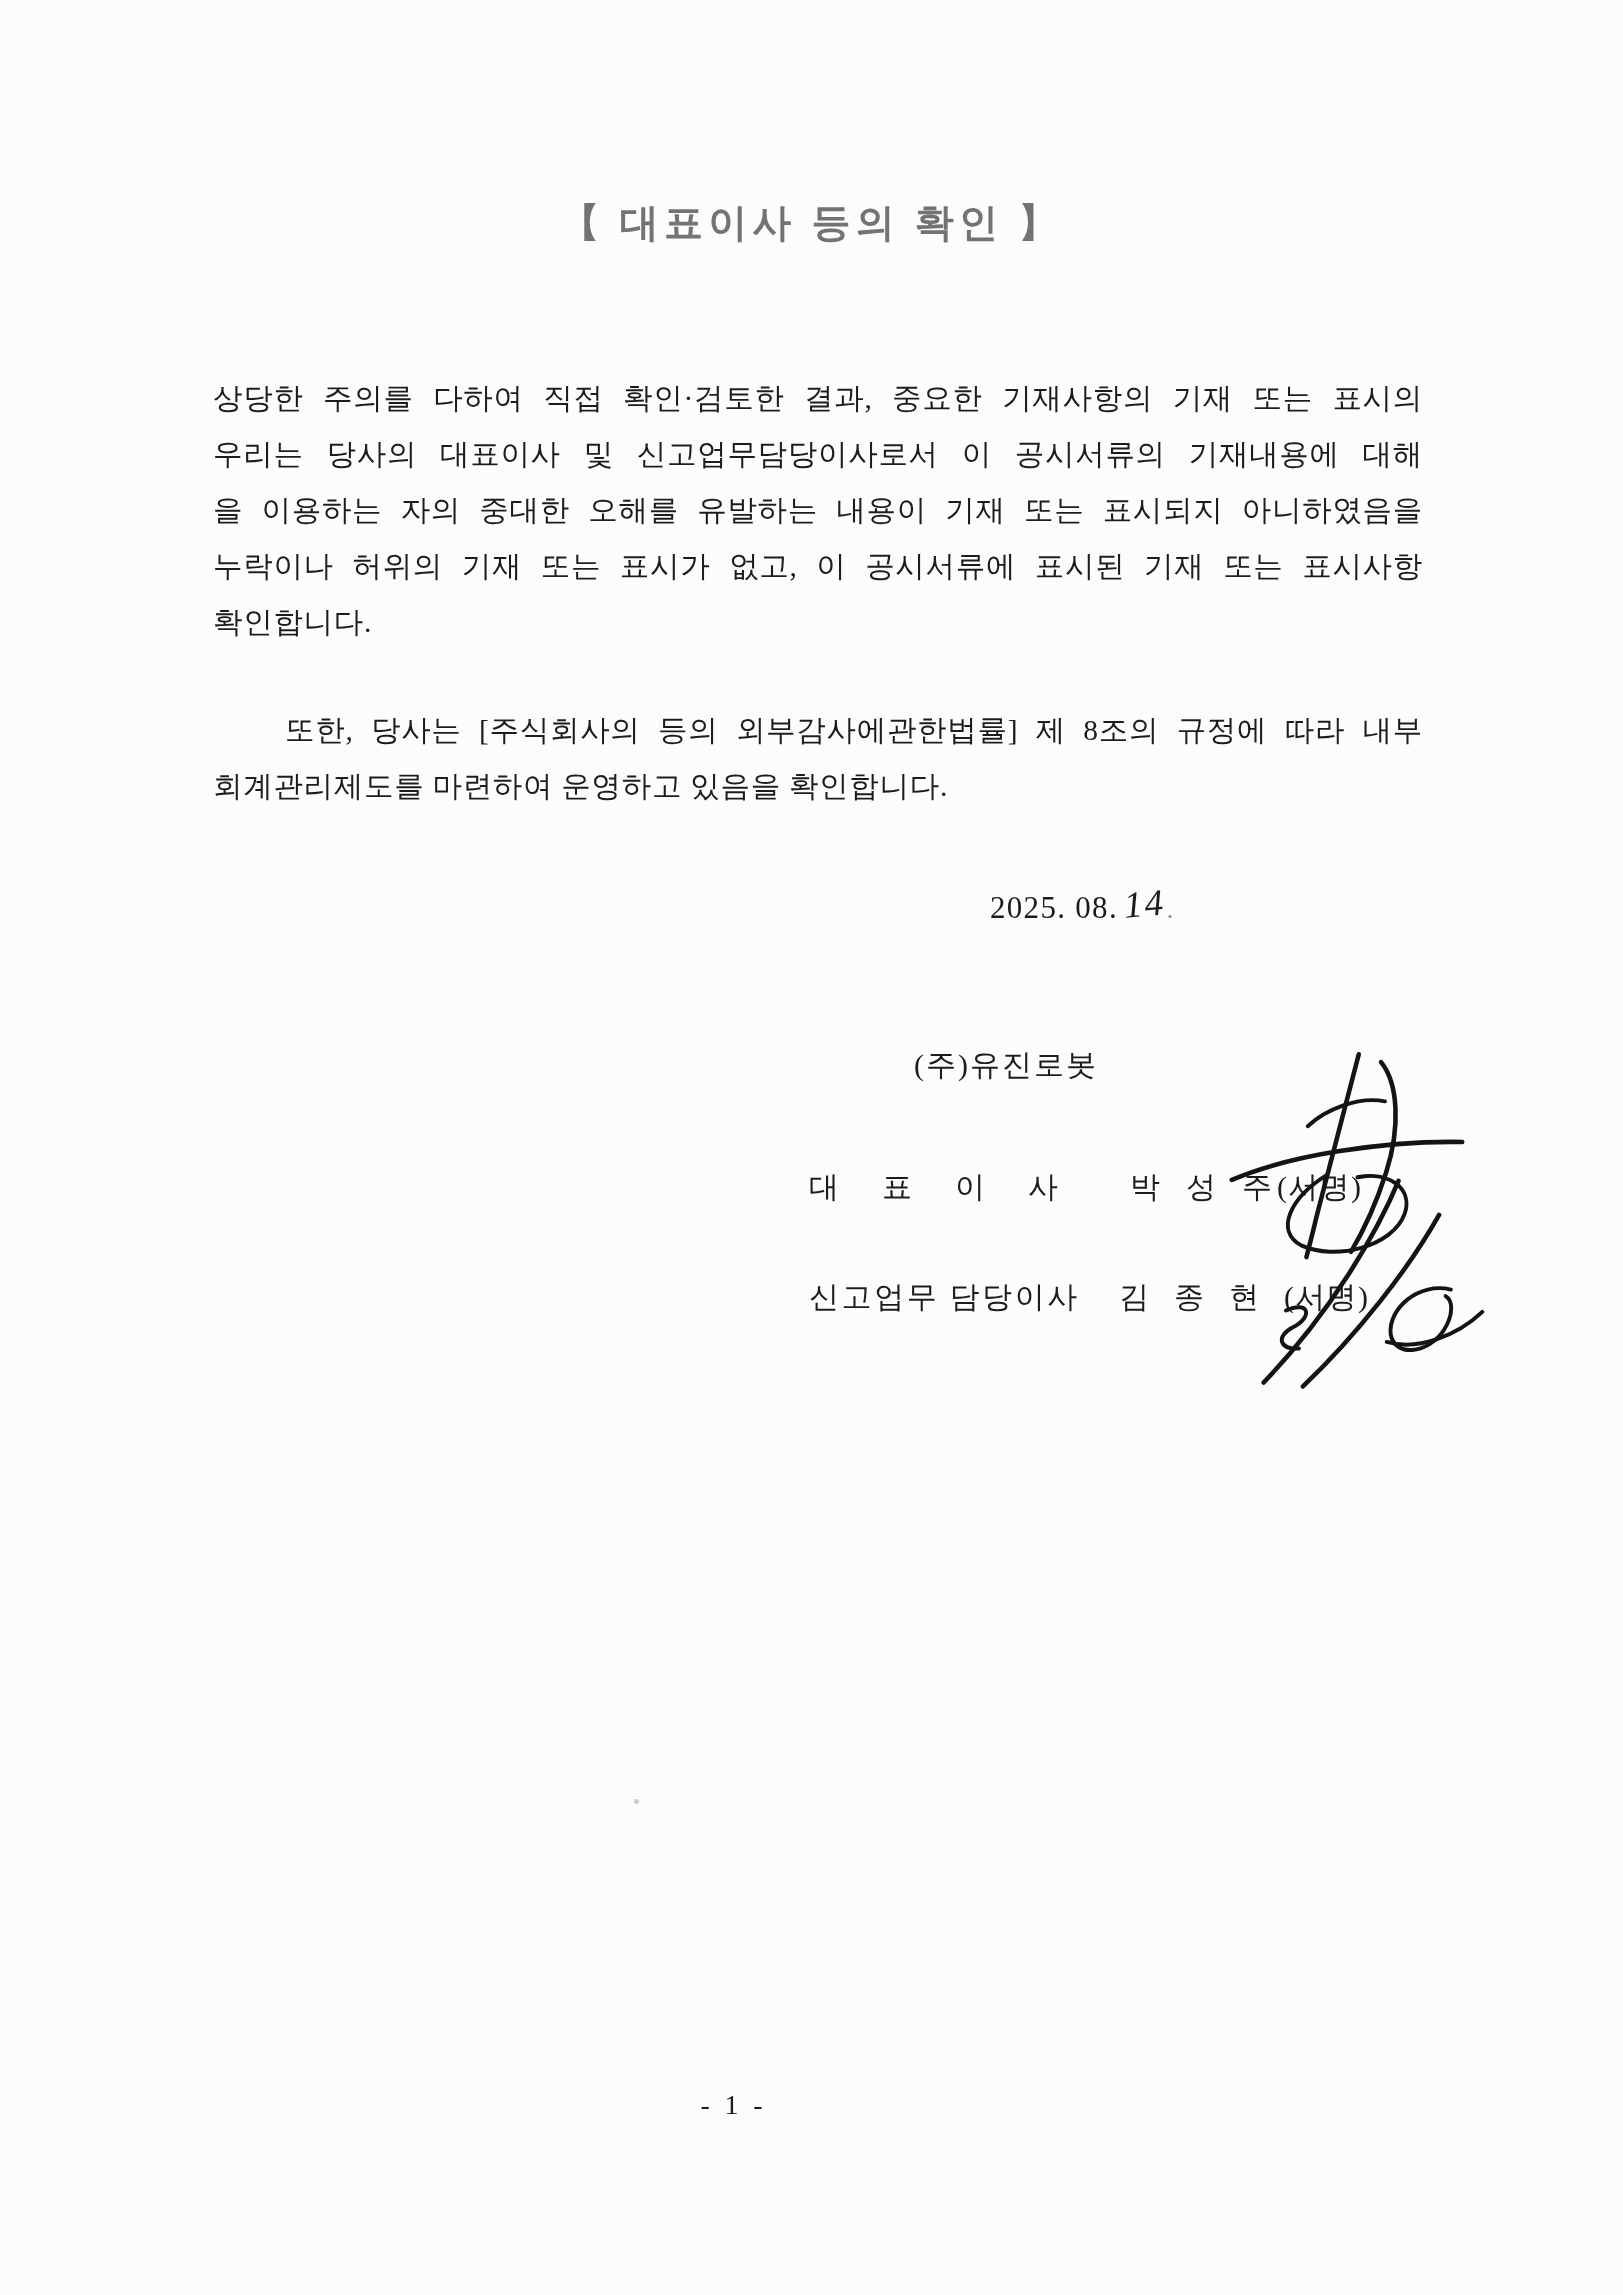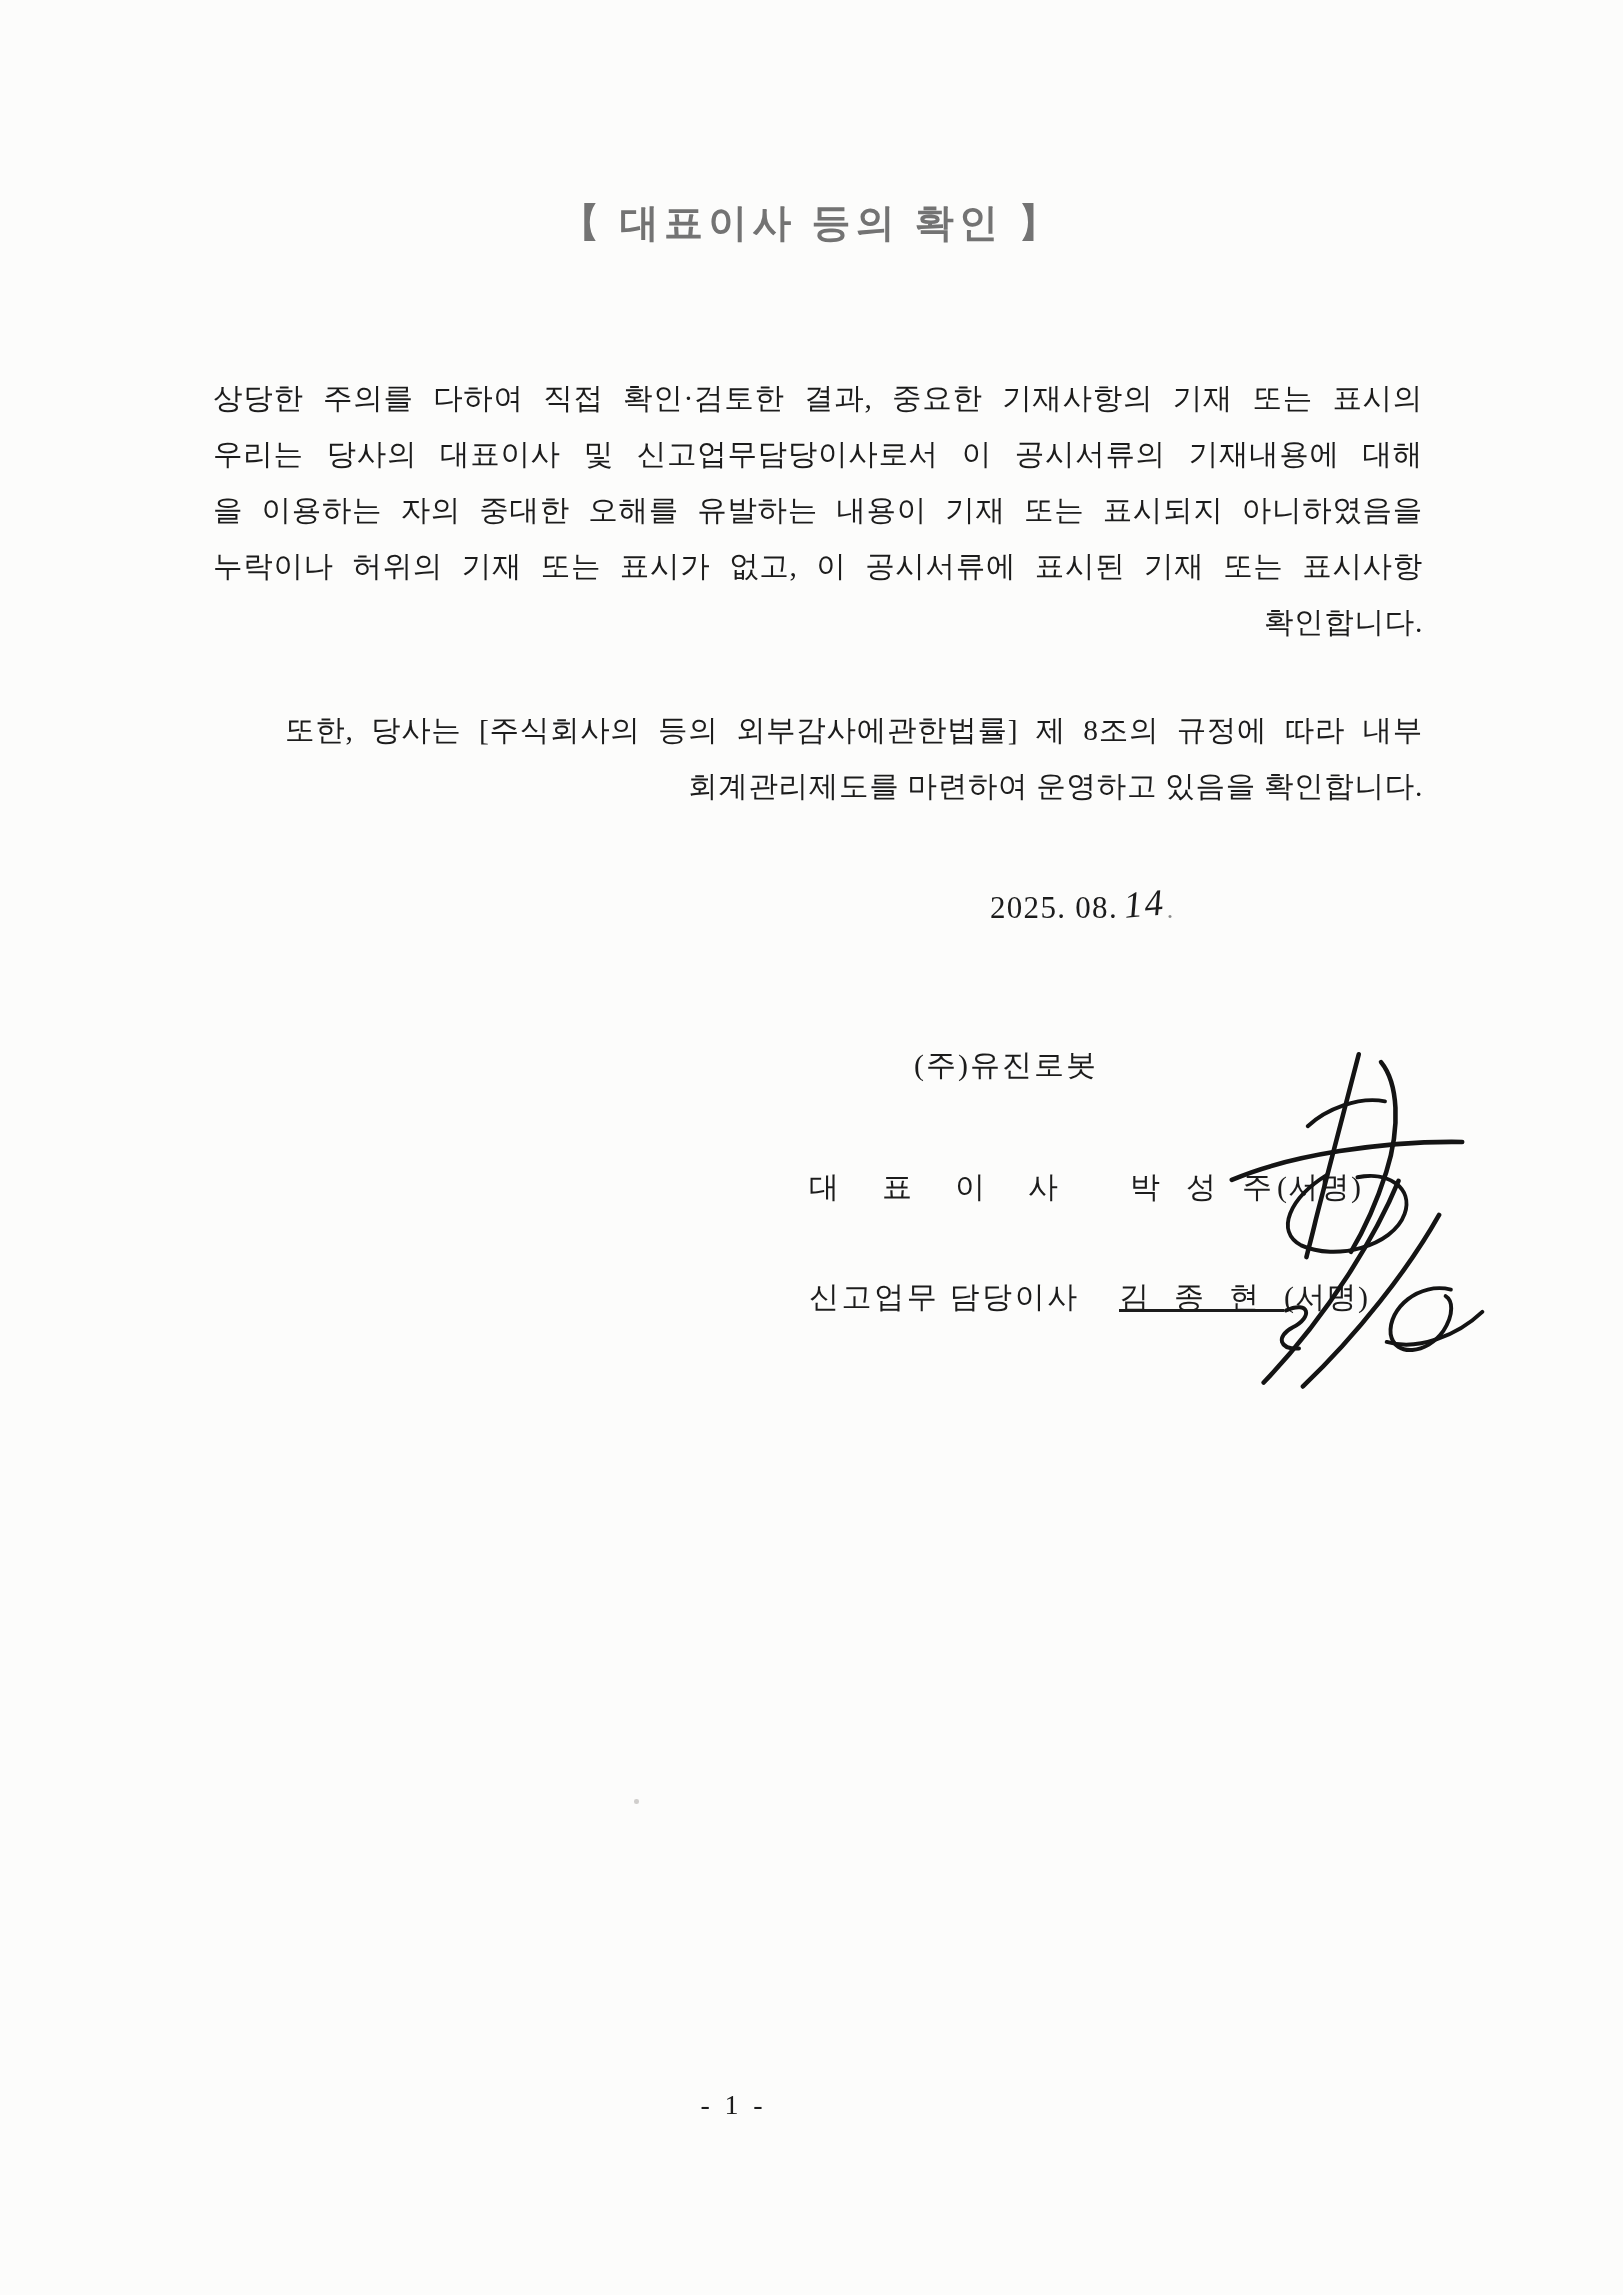--- a/index.html
+++ b/index.html
@@ -19,21 +19,21 @@
     letter-spacing:5.2px;
     color:#2457b5;
   }
   .para{
     position:absolute;left:213px;width:1210px;
     font-size:29.5px;line-height:56px;
     letter-spacing:0.7px;
   }
   .p1{top:370px;}
   .p2{top:702px;}
-  .line{white-space:normal;text-align:right;}
+  .line{white-space:normal;}
   .line.j{text-align:justify;text-align-last:justify;}
   .line.indent{text-indent:72px;}
   .date-line{
     position:absolute;top:884px;left:990px;
     font-size:31px;letter-spacing:1.3px;
     white-space:nowrap;
   }
   .hand-day{
     display:inline-block;
     font-size:37px;
@@ -52,21 +52,21 @@
   .sign-row{
     position:absolute;left:809px;width:655px;
     font-size:30px;white-space:nowrap;margin-top:11px;
   }
   .row-ceo{top:1156px;}
   .row-officer{top:1266px;}
   .seg{display:inline-block;vertical-align:top;}
   .ceo-role{width:321px;letter-spacing:43px;}
   .ceo-name{width:147px;letter-spacing:26px;}
   .officer-role{width:310px;letter-spacing:2.6px;}
-  .officer-name{width:165px;letter-spacing:25px;text-decoration:underline;}
+  .officer-name{width:165px;letter-spacing:25px;}
   .sig-label{letter-spacing:1.3px;}
   .sig{position:absolute;pointer-events:none;}
   .sig path{fill:none;stroke:#141414;stroke-linecap:round;stroke-linejoin:round;}
   .sig-ceo{left:1229px;top:1049px;}
   .sig-officer{left:1223px;top:1177px;}
   .footer{
     position:absolute;top:2089px;left:668px;width:131px;
     text-align:center;font-size:28px;letter-spacing:3.9px;
     white-space:nowrap;
   }

